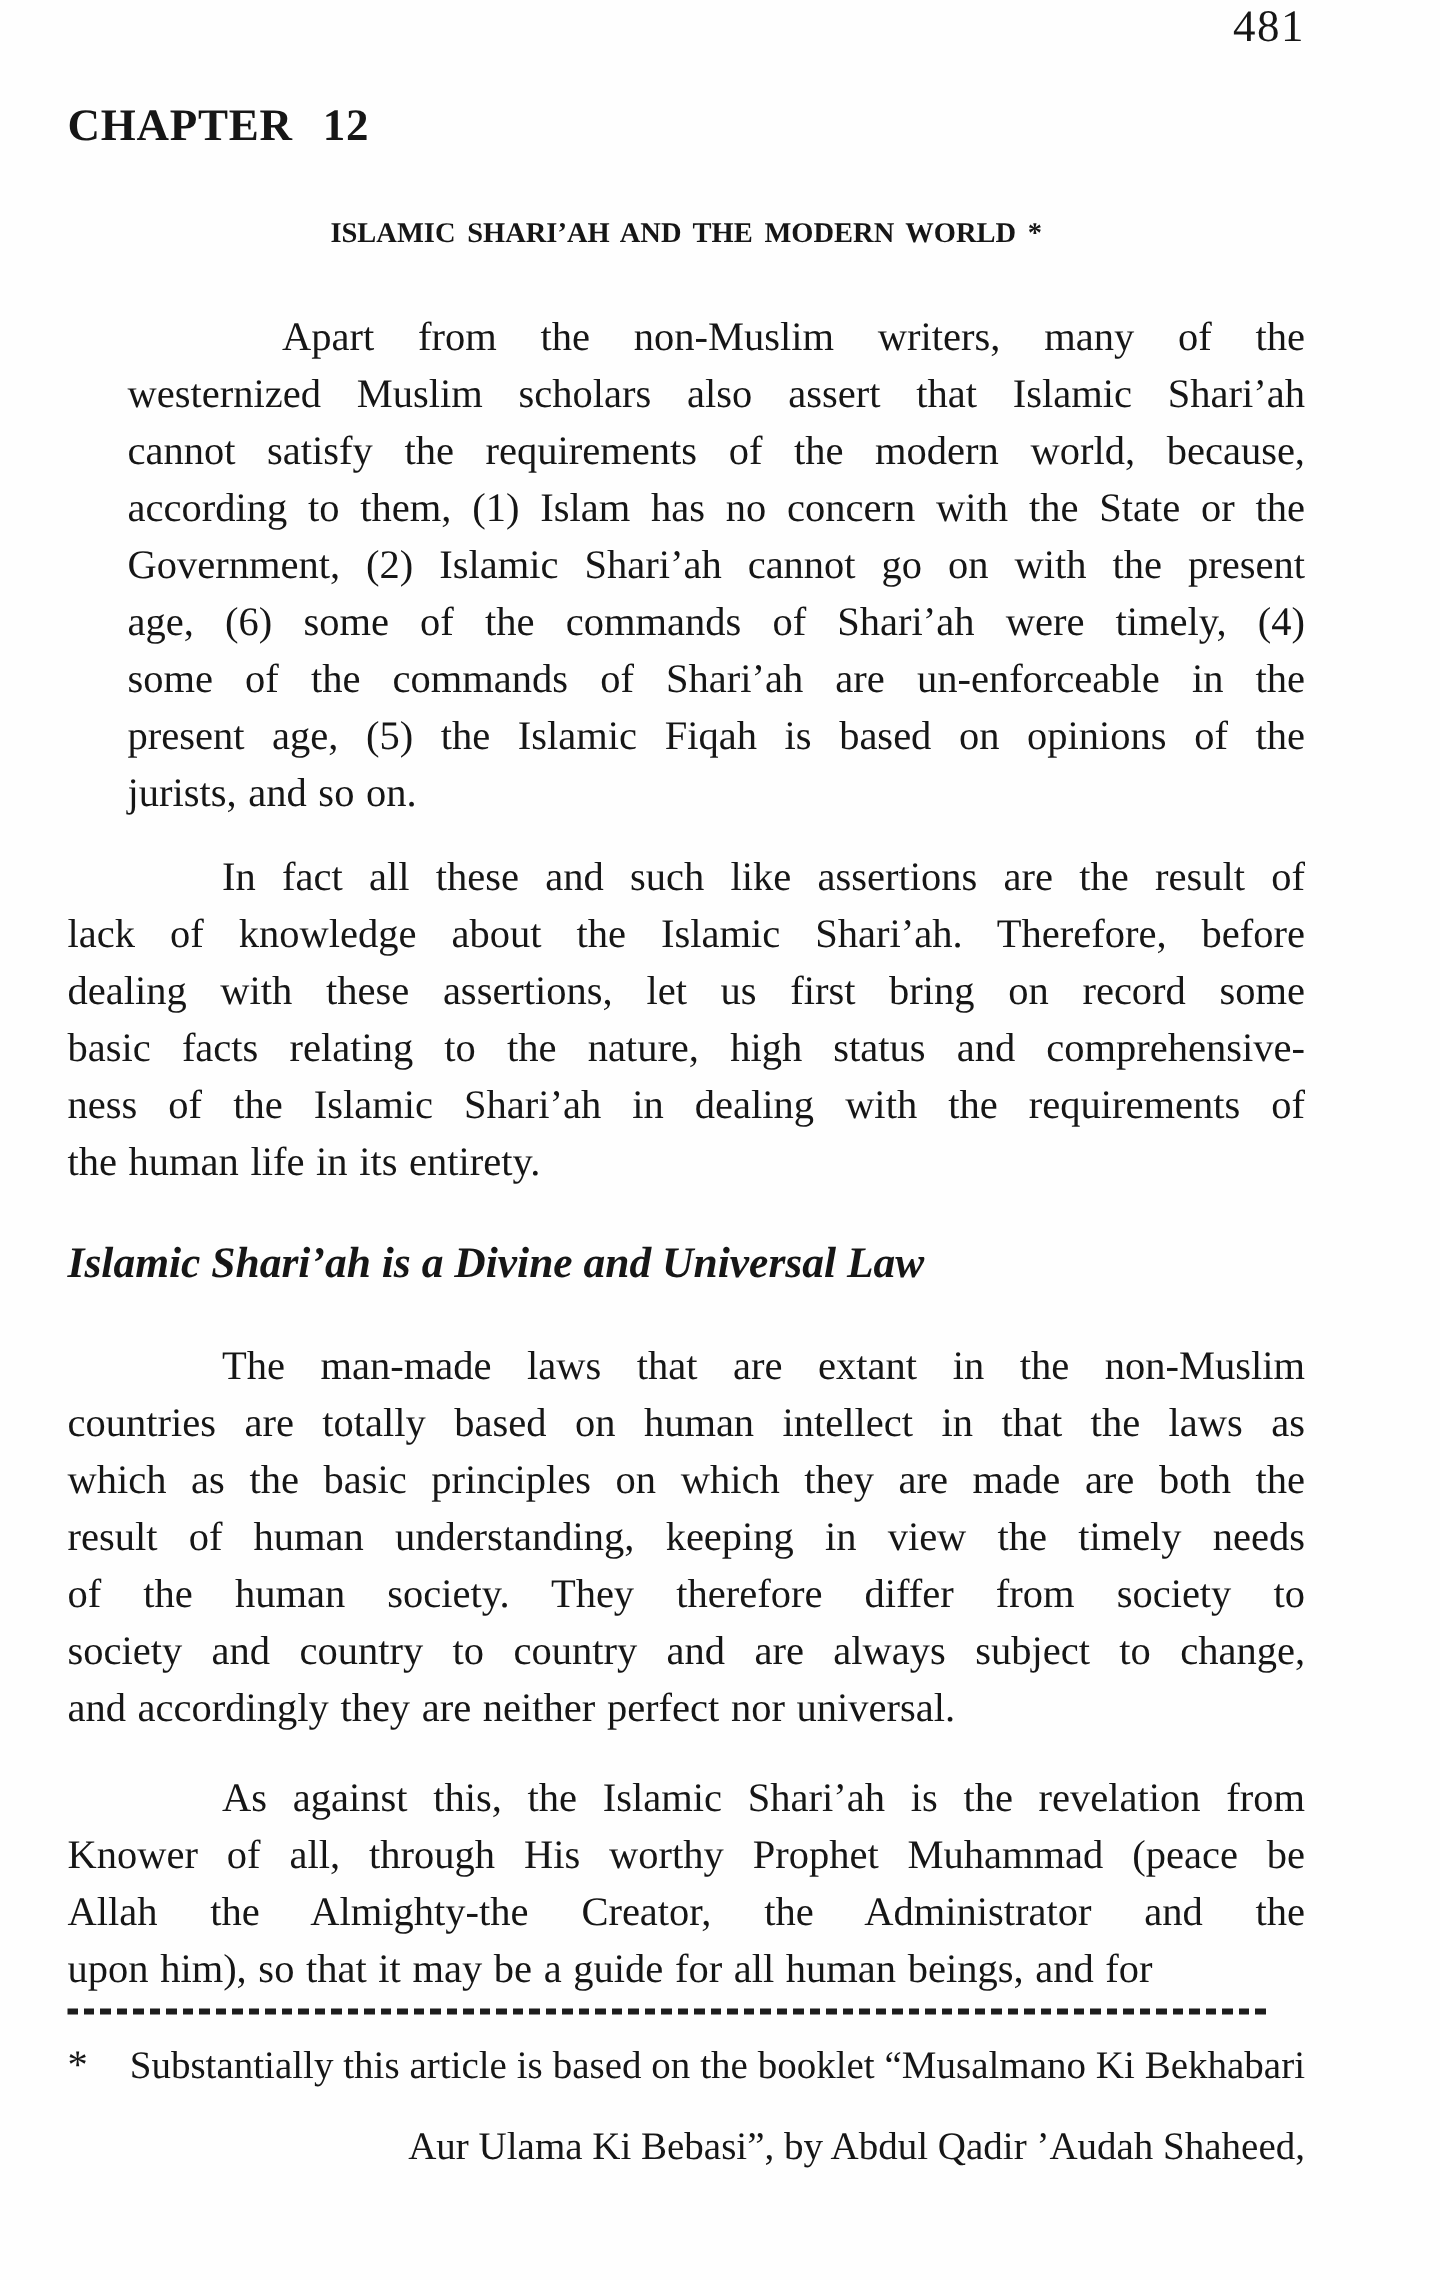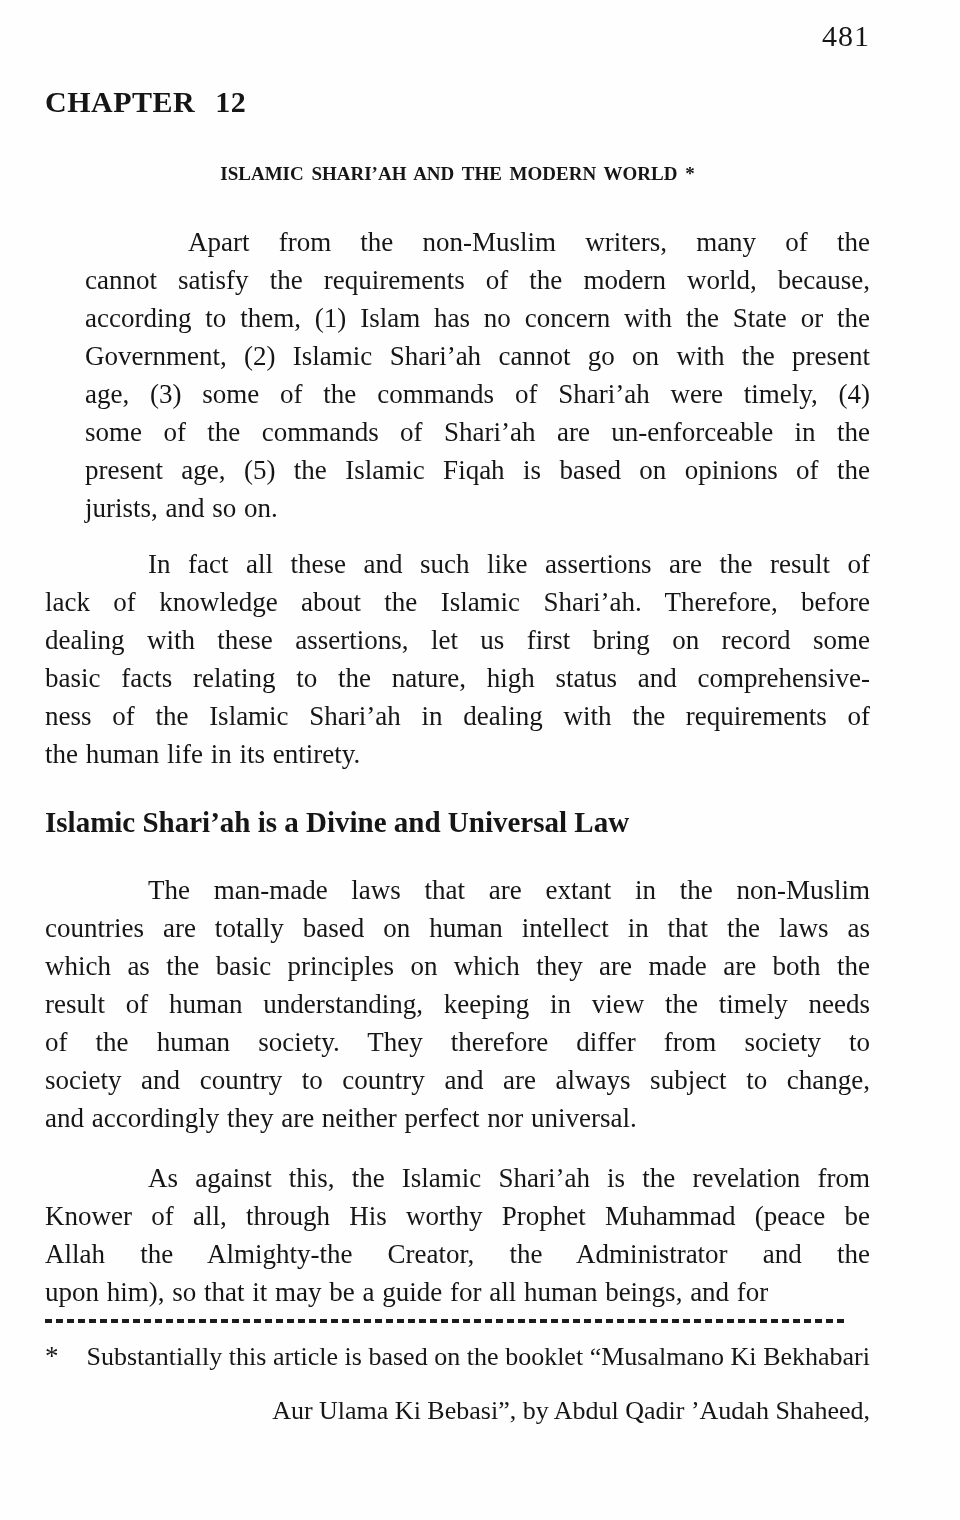--- a/index.html
+++ b/index.html
@@ -12,21 +12,21 @@
   body {
     height: 1520px;
     font-family: "Liberation Serif", "DejaVu Serif", serif;
     color: #161616;
     overflow: hidden;
   }
 
   .page {
     width: 960px;
     height: 1520px;
-    padding: 18px 90px 0 45px;
+    padding: 0 90px 0 45px;
     background: #fefefe;
     position: relative;
   }
 
   .page-number {
     text-align: right;
     font-size: 30px;
     line-height: 36px;
     letter-spacing: 1px;
   }
@@ -70,20 +70,21 @@
   .para .tline.tline-last {
     text-align-last: left;
     white-space: normal;
   }
 
   .section-heading {
     margin-top: 28px;
     font-weight: bold;
     font-size: 29px;
     line-height: 42px;
+    font-style: italic;
   }
 
   .footnote-separator {
     margin-top: 8px;
     width: 802px;
     height: 4px;
     background: repeating-linear-gradient(90deg, #1c1c1c 0 7px, transparent 7px 11px);
   }
 
   .footnote {
@@ -114,24 +115,25 @@
 <div class="page">
 
   <div class="page-number">481</div>
 
   <div class="chapter-label">CHAPTER 12</div>
 
   <div class="page-title">ISLAMIC SHARI’AH AND THE MODERN WORLD *</div>
 
   <div class="para para-1">
       <div class="tline">Apart from the non-Muslim writers, many of the</div>
+      <div class="tline">westernized Muslim scholars also assert that Islamic Shari’ah</div>
       <div class="tline">cannot satisfy the requirements of the modern world, because,</div>
       <div class="tline">according to them, (1) Islam has no concern with the State or the</div>
       <div class="tline">Government, (2) Islamic Shari’ah cannot go on with the present</div>
-      <div class="tline">age, (3) some of the commands of Shari’ah were timely, (4)</div>
+      <div class="tline">age, (6) some of the commands of Shari’ah were timely, (4)</div>
       <div class="tline">some of the commands of Shari’ah are un-enforceable in the</div>
       <div class="tline">present age, (5) the Islamic Fiqah is based on opinions of the</div>
       <div class="tline tline-last">jurists, and so on.</div>
     </div>
 
   <div class="para para-2">
       <div class="tline">In fact all these and such like assertions are the result of</div>
       <div class="tline">lack of knowledge about the Islamic Shari’ah. Therefore, before</div>
       <div class="tline">dealing with these assertions, let us first bring on record some</div>
       <div class="tline">basic facts relating to the nature, high status and comprehensive-</div>

